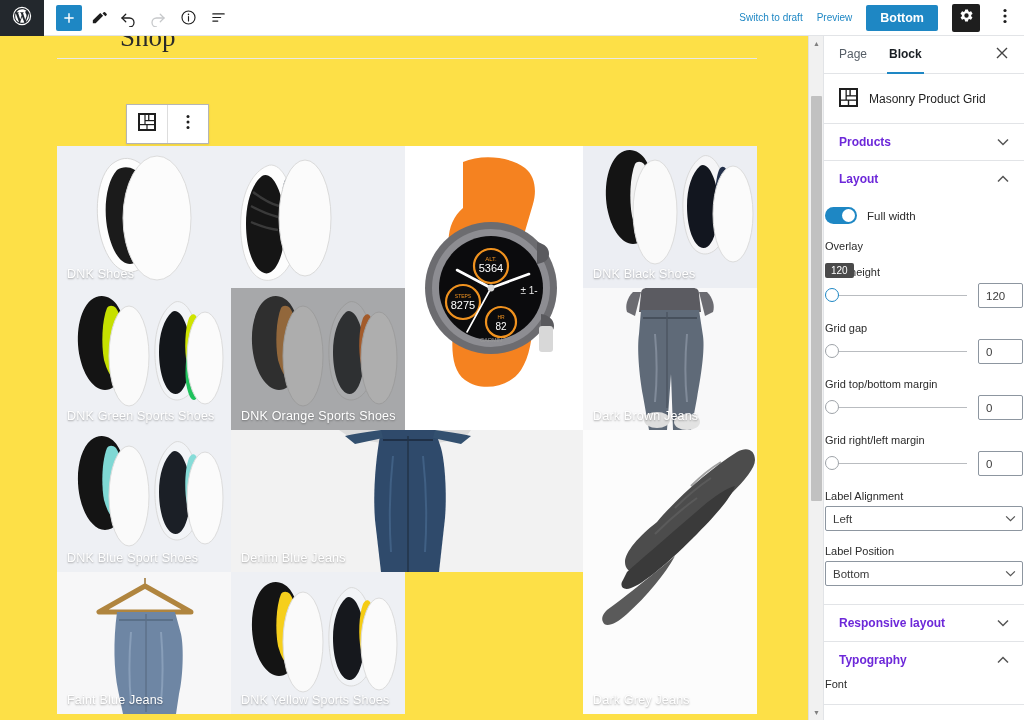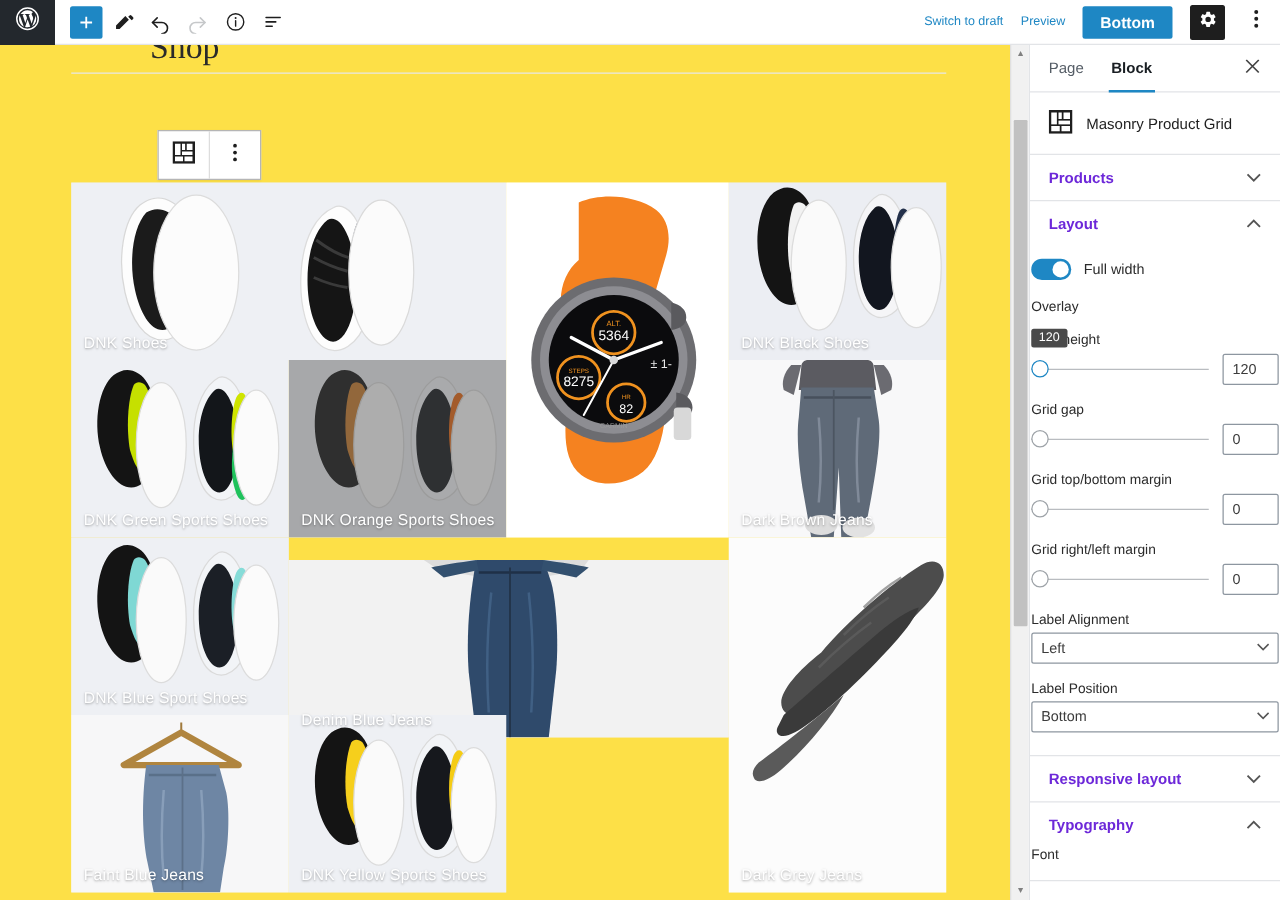--- a/index.html
+++ b/index.html
@@ -405,21 +405,21 @@
             <ellipse cx="72" cy="66" rx="20" ry="50" fill="#fafafa" stroke="#dcdcdc"></ellipse>
             <path d="M118 12c-11 6-19 22-20 44-1 22 4 46 15 52 10 6 22-2 27-18 6-20 4-50-6-67-4-8-10-13-16-11z" fill="#f2f4f7" stroke="#dadada"></path>
             <path d="M115 22c-8 7-13 22-13 40 0 19 5 36 13 41 7 4 13-4 16-17 5-17 3-42-4-56-3-7-8-11-12-8z" fill="#1b1f26"></path>
             <path d="M132 28c-4 10-5 32-2 46 2 10 5 17 8 17 4 0 7-10 8-25 1-19-2-33-7-40-2-3-5-2-7 2z" fill="#86dcd8"></path>
             <ellipse cx="148" cy="68" rx="18" ry="46" fill="#fbfbfb" stroke="#dcdcdc"></ellipse>
           </svg>
         </div>
         <div class="label">DNK Blue Sport Shoes</div>
       </div>
 
-      <div class="cell" style="left:174px;top:318px;width:352px;height:142px;background:#f2f2f2;margin-top:18px;">
+      <div class="cell" style="left:174px;top:318px;width:352px;height:142px;background:#f2f2f2;">
         <div class="ph">
           <svg width="352" height="142" viewBox="0 0 352 142" preserveAspectRatio="none">
             <rect width="352" height="142" fill="#f2f2f2"></rect>
             <path d="M108 0h132l-6 8-54 10-60-10z" fill="#dcdcdc"></path>
             <path d="M150 0h54l6 18c4 14 6 46 4 70l-6 54h-58l-6-52c-2-26 0-58 6-90z" fill="#2f4a6b"></path>
             <path d="M152 10h50" stroke="#1f3047" stroke-width="2"></path>
             <path d="M162 26c-3 28-4 66-2 96M192 26c3 28 4 66 2 96" stroke="#4a6c92" stroke-width="2" fill="none" opacity=".65"></path>
             <path d="M177 6v136" stroke="#223347" stroke-width="1.4"></path>
             <path d="M150 0c-14 2-28 4-36 6l10 8 28-6zM204 0c14 2 28 4 36 6l-10 8-28-6z" fill="#33506f"></path>
           </svg>

